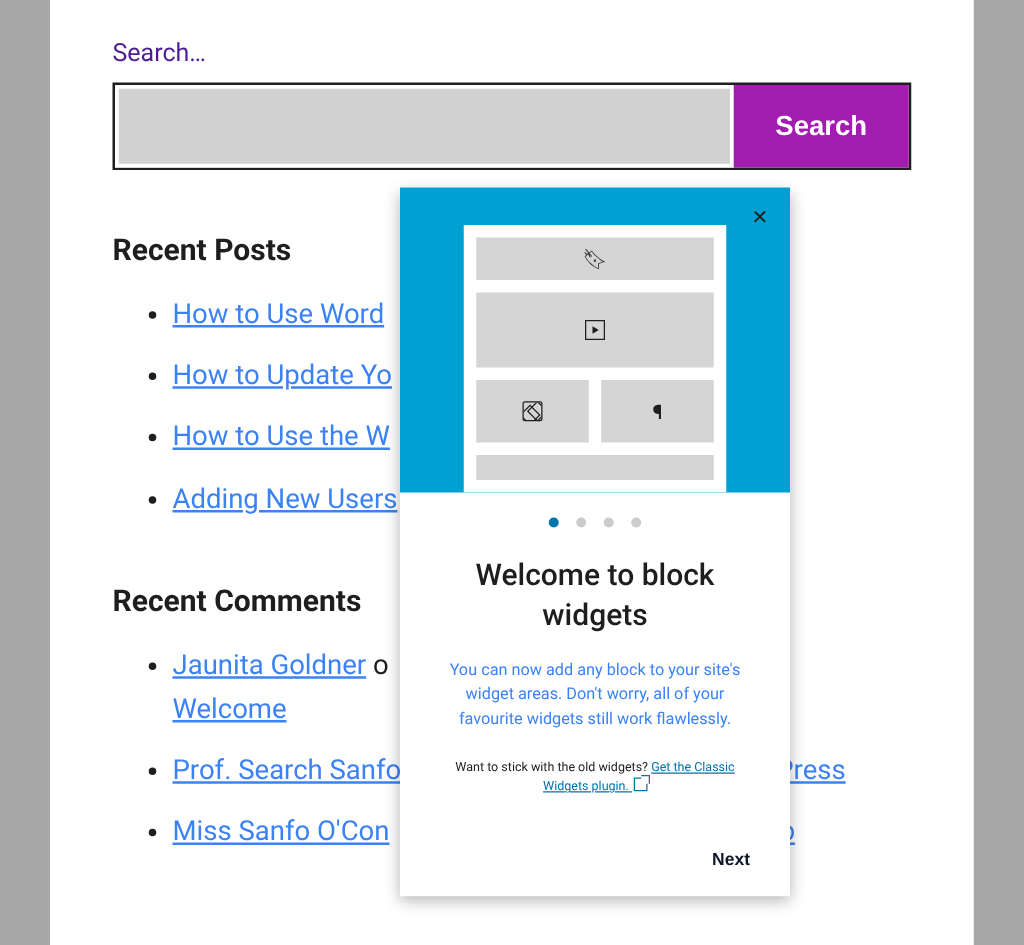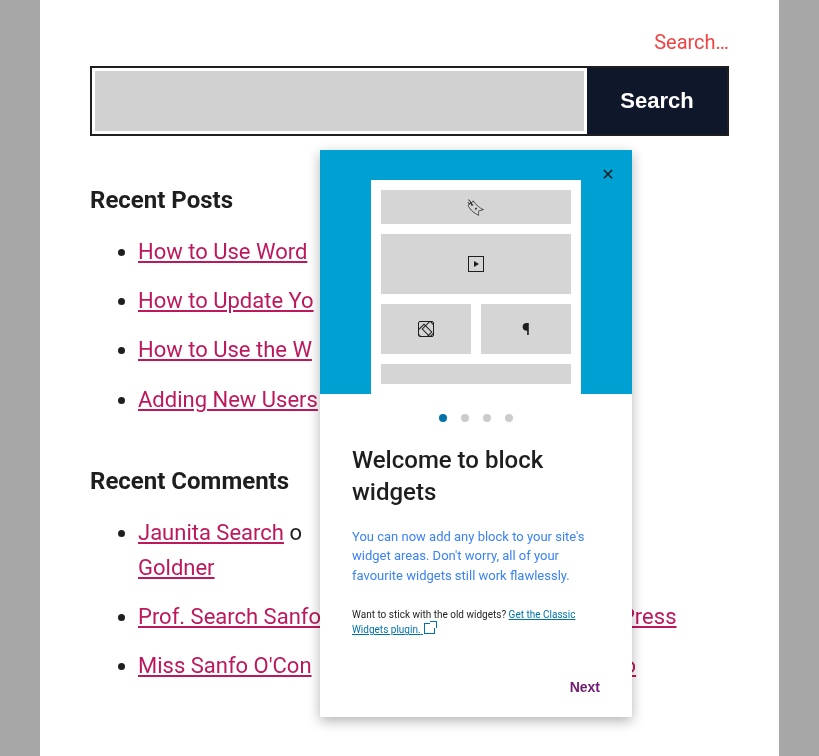--- a/index.html
+++ b/index.html
@@ -16,39 +16,38 @@
       overflow: hidden;
     }
     .content-card {
       background: #fff;
       margin: 0 40px;
       padding: 30px 50px;
       min-height: 756px;
     }
     .search-label {
       font-size: 20px;
-      color: #ef4444;
+      color: #4c1d95;
       margin-bottom: 12px;
       display: block;
-      text-align: right;
     }
     .search-row {
       display: flex;
       border: 2px solid #1e1e1e;
     }
     .search-input {
       flex: 1;
       background: #d1d1d1;
       border: 3px solid #fff;
       height: 66px;
       padding: 0 12px;
       font-size: 18px;
     }
     .search-button {
-      background: #0f172a;
+      background: #a21caf;
       color: #fff;
       border: none;
       width: 140px;
       font-size: 22px;
       font-weight: 600;
       cursor: pointer;
     }
     .section-heading {
       font-size: 24px;
       font-weight: 700;
@@ -60,21 +59,21 @@
       list-style: disc;
       padding-left: 48px;
     }
     .post-list li, .comment-list li {
       font-size: 22px;
       color: #1e1e1e;
       margin-bottom: 14px;
       line-height: 1.6;
     }
     .post-list a, .comment-list a {
-      color: #be185d;
+      color: #3b82f6;
       text-decoration: underline;
     }
     .on-text {
       text-decoration: none;
     }
 
     
     .modal {
       position: absolute;
       left: 320px;
@@ -182,20 +181,21 @@
       width: 8px;
       height: 8px;
       border-radius: 50%;
       background: #ccc;
     }
     .pager-dot.active {
       background: #0073aa;
     }
     .modal-body {
       padding: 12px 32px 20px;
+      text-align: center;
     }
     .modal-title {
       font-size: 24px;
       font-weight: 500;
       color: #1e1e1e;
       line-height: 1.35;
       margin-bottom: 18px;
     }
     .modal-desc {
       font-size: 13px;
@@ -233,21 +233,21 @@
       background: #fff;
     }
     .modal-footer {
       display: flex;
       justify-content: flex-end;
       padding: 22px 32px 22px;
     }
     .next-btn {
       background: none;
       border: none;
-      color: #701a75;
+      color: #0f172a;
       font-size: 14px;
       font-weight: 600;
       cursor: pointer;
     }
   </style>
 </head>
 <body>
 
 <div class="content-card">
   <label class="search-label">Search…</label>
@@ -260,21 +260,21 @@
   <ul class="post-list">
     <li><a href="#">How to Use Word</a></li>
     <li><a href="#">How to Update Yo</a></li>
     <li><a href="#">How to Use the W</a></li>
     <li><a href="#">Adding New Users</a><span style="margin-left:280px;">)</span></li>
   </ul>
 
   <h2 class="section-heading">Recent Comments</h2>
   <ul class="comment-list">
     <li>
-      <a href="#">Jaunita Search</a><span class="on-text"> o</span><span style="display:inline-block;width:290px;"></span><a href="#">ge </a><br><a href="#">Goldner</a>
+      <a href="#">Jaunita Goldner</a><span class="on-text"> o</span><span style="display:inline-block;width:290px;"></span><a href="#">ge </a><br><a href="#">Welcome</a>
     </li>
     <li>
       <a href="#">Prof. Search Sanfo</a><span style="display:inline-block;width:300px;"></span><a href="#">Press </a><br>
     </li>
     <li>
       <a href="#">Miss Sanfo O'Con</a><span style="display:inline-block;width:305px;"></span><a href="#">to </a><br>
     </li>
   </ul>
 </div>
 

